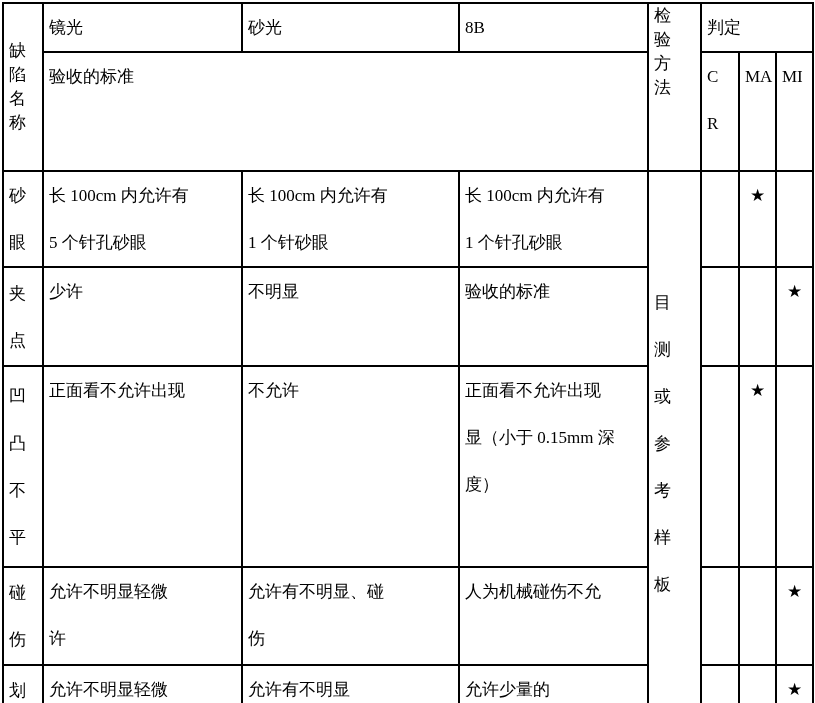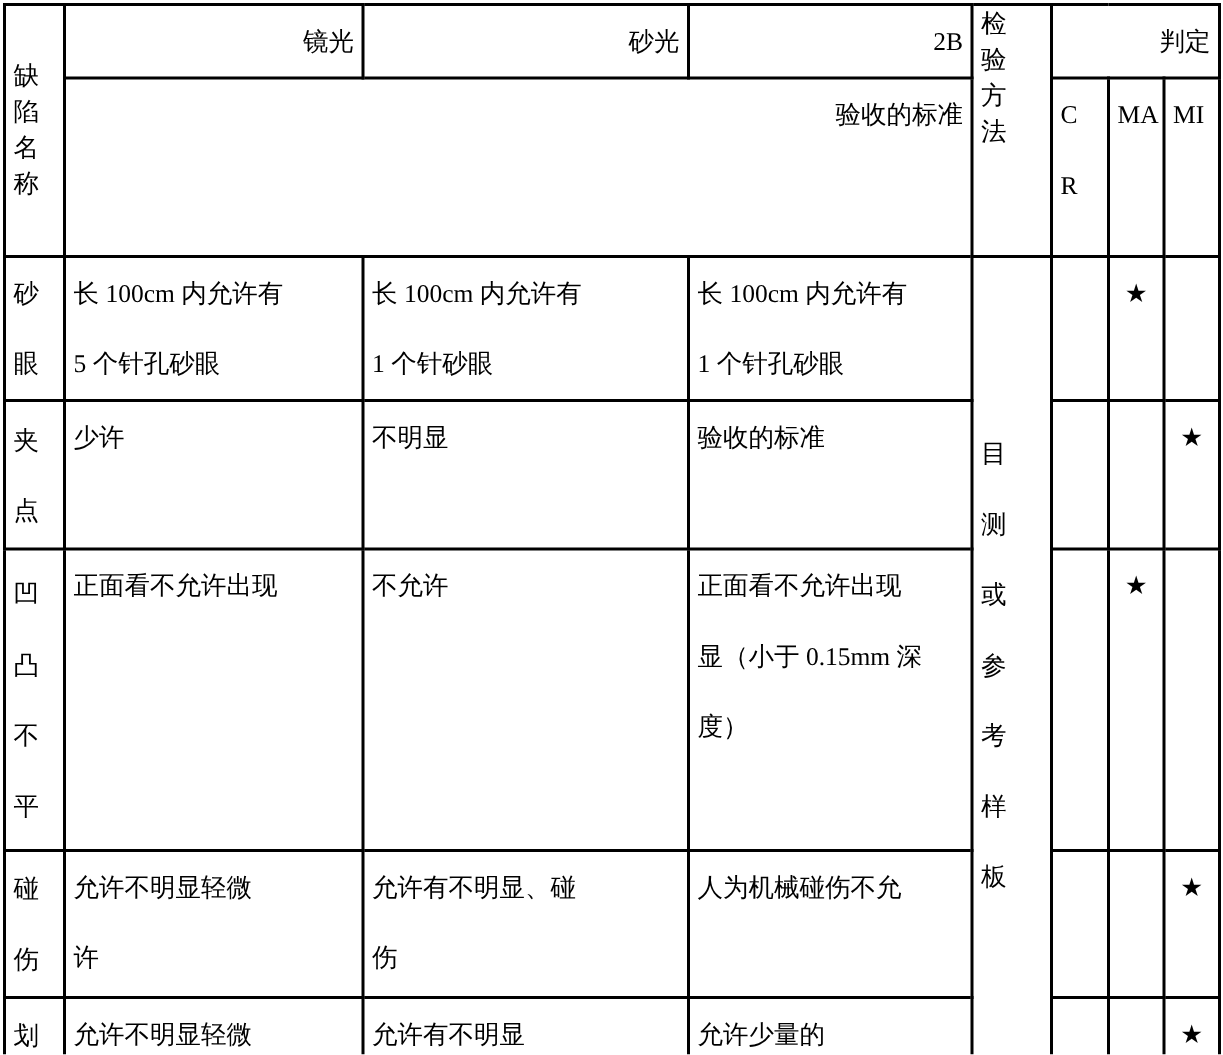--- a/index.html
+++ b/index.html
@@ -29,21 +29,21 @@
     white-space: pre-line;
     overflow: hidden;
     box-sizing: border-box;
   }
   
   td.lh { line-height: 47px; }
   
   td.tight { line-height: 24px; }
   td.vtop { vertical-align: top; }
   td.vmid { vertical-align: middle; }
-  td.hcenter { text-align: right; margin-top: 48px; }
+  td.hcenter { text-align: left; margin-top: 48px; }
   td.hleft { text-align: left; }
   td.star-cell {
     text-align: center;
     font-size: 20px;
     line-height: 47px;
     vertical-align: top;
   }
 </style>
 </head>
 <body>
@@ -62,21 +62,21 @@
     </colgroup>
 
     <tbody>
         <tr style="height:46px">
       <td rowspan="2" class="tight vmid hleft">缺
 陷
 名
 称</td>
       <td class="lh vmid hcenter">镜光</td>
       <td class="lh vmid hcenter">砂光</td>
-      <td class="lh vmid hcenter">2B</td>
+      <td class="lh vmid hcenter">8B</td>
       <td rowspan="2" class="tight vtop hleft">检
 验
 方
 法</td>
       <td colspan="3" class="lh vmid hcenter">判定</td>
     </tr>
 
     <tr style="height:119px">
       <td colspan="3" class="lh vtop hcenter">验收的标准</td>
       <td class="lh vtop hleft">C

